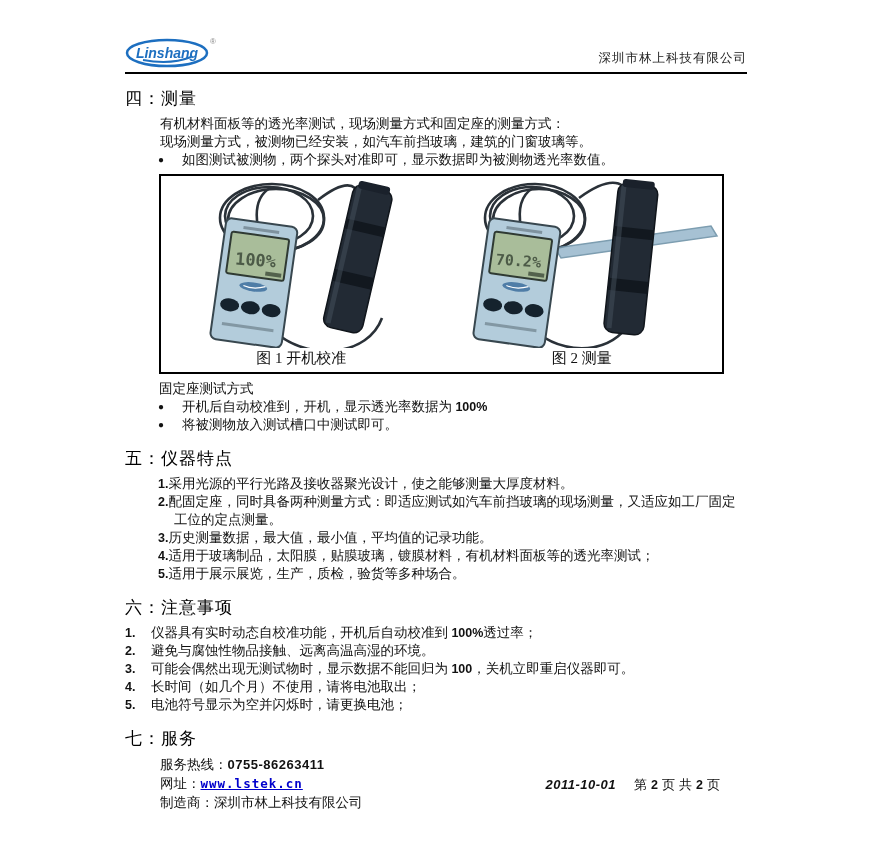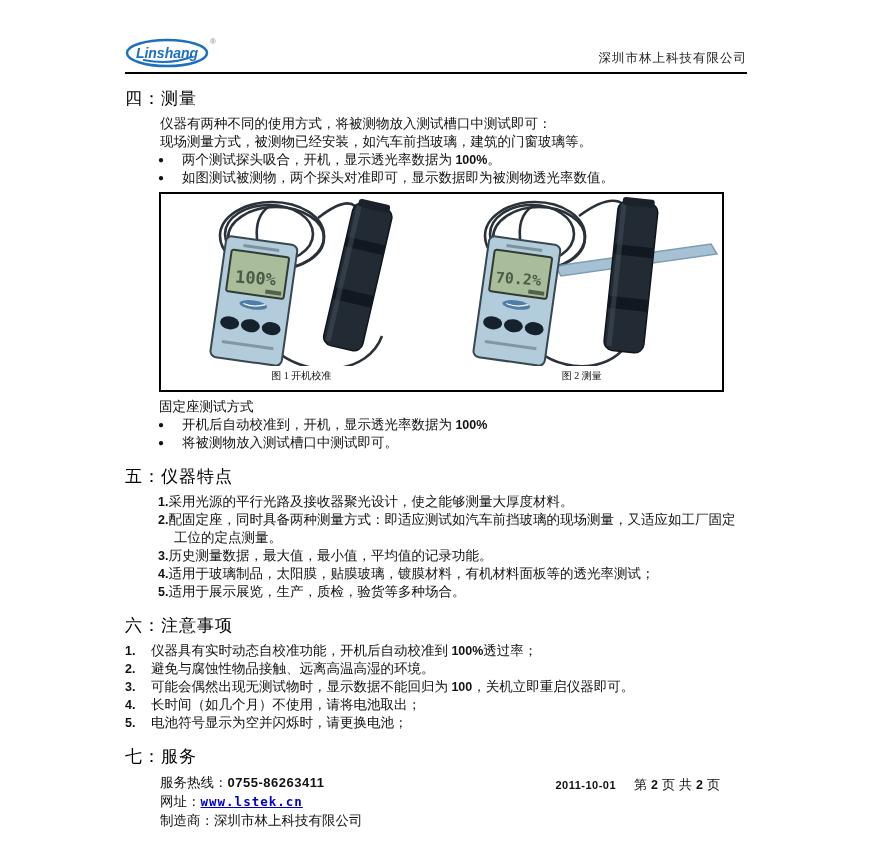--- a/index.html
+++ b/index.html
@@ -26,30 +26,30 @@
   .numli .num{font-family:"Liberation Sans",sans-serif;font-weight:bold;font-size:12.5px;}
   .noteli{}
   .noteli .num{display:inline-block;width:26px;font-family:"Liberation Sans",sans-serif;
                font-weight:bold;font-size:12.5px;}
   .em-num{font-family:"Liberation Sans","DejaVu Sans",sans-serif;font-weight:bold;font-size:12.5px;}
   
   .figbox{margin:5px 0 6px 34px;width:561px;border:2px solid #000;background:#fff;
           display:flex;flex-wrap:wrap;}
   .figcell{width:50%;display:flex;flex-direction:column;align-items:center;}
   .figcell svg{display:block;}
-  .figcap{font-size:10px;line-height:16px;padding:2px 0 6px 0;}
+  .figcap{font-size:15px;line-height:16px;padding:2px 0 6px 0;}
   
   .svc{margin-left:35px;font-size:13.5px;line-height:19px;}
   .svc .label{}
   .hotline-num{font-family:"Liberation Sans",sans-serif;font-weight:bold;font-size:13px;letter-spacing:0.5px;}
   .weblink{font-family:"DejaVu Sans Mono","Liberation Mono",monospace;font-weight:bold;
            color:#0000cc;text-decoration:underline;font-size:12.5px;letter-spacing:1px;cursor:pointer;}
   
   .footer{position:absolute;top:776px;right:150px;font-size:13px;color:#111;}
-  .footer .date{font-family:"Liberation Sans",sans-serif;font-weight:bold;font-size:11px;letter-spacing:0.5px;}
+  .footer .date{font-family:"Liberation Sans",sans-serif;font-weight:bold;font-size:13px;letter-spacing:0.5px;font-style:italic;}
   .footer .pg{margin-left:18px;}
   .footer .pnum{font-family:"Liberation Sans",sans-serif;font-weight:bold;font-size:12.5px;}
   .footer span{margin-left:4px;}
 </style>
 </head>
 <body>
 
 <div class="page">
   <div class="content">
 
@@ -59,26 +59,23 @@
           <ellipse cx="42" cy="17" rx="40" ry="13" fill="#ffffff" stroke="#1d6fc0" stroke-width="2.5"></ellipse>
           <text x="42" y="22" text-anchor="middle" font-family="Liberation Sans, sans-serif" font-size="14" font-style="italic" font-weight="bold" fill="#1d6fc0">Linshang</text>
           <path d="M 18 24 Q 46 29 66 21" fill="none" stroke="#1d6fc0" stroke-width="2"></path>
           <text x="88" y="8" text-anchor="middle" font-family="Liberation Sans, sans-serif" font-size="8" fill="#888">®</text>
         </svg>
       </div>
       <div class="company">深圳市林上科技有限公司</div>
     </div>
 
     <h2>四：测量</h2>
-    <p class="para">仪器有两种不同的使用方式，将被测物放入测试槽口中测试即可：</p>
+    <p class="para">有机材料面板等的透光率测试，现场测量方式和固定座的测量方式：</p>
     <p class="para">现场测量方式，被测物已经安装，如汽车前挡玻璃，建筑的门窗玻璃等。</p>
     <ul>
-      <li class="blt">
-        <span class="mark">●</span><span>两个测试探头吸合，开机，显示透光率数据为 </span><span class="em-num">100%</span><span>。</span>
-      </li>
       <li class="blt">
         <span class="mark">●</span><span>如图测试被测物，两个探头对准即可，显示数据即为被测物透光率数值。</span><span class="em-num"></span><span></span>
       </li>
     </ul>
 
     <div class="figbox">
       <div class="figcell">
         <svg width="278" height="172" viewBox="0 0 278 172">
 
           <g stroke="#2a3138" stroke-width="2.6" fill="none">

